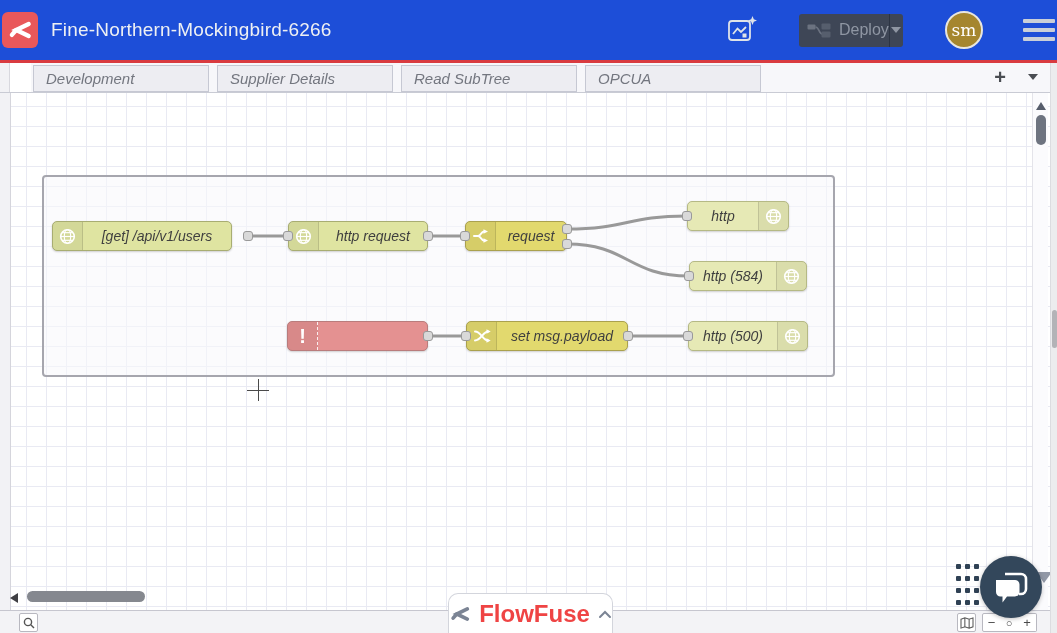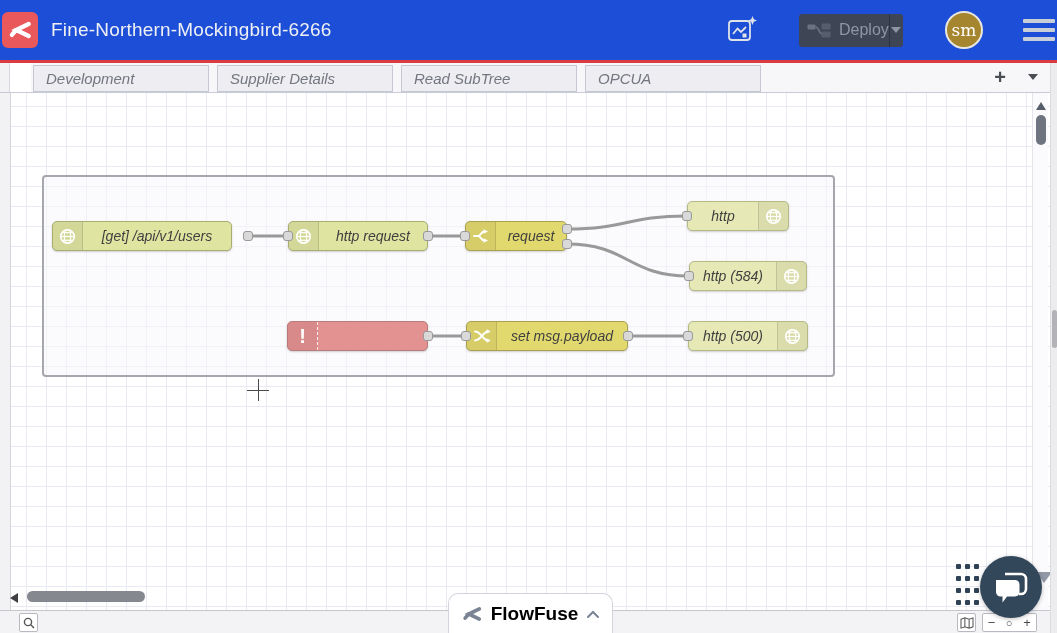--- a/index.html
+++ b/index.html
@@ -74,21 +74,21 @@
               display:flex; align-items:center; justify-content:center; font-size:13px; color:#4a4a4a; cursor:pointer; }
   .search-btn { left:19px; }
   .map-btn { left:957px; }
   .zoom-out { left:982px; border-radius:2px 0 0 2px; }
   .zoom-reset { left:1000px; border-left:none; border-radius:0; font-size:11px; }
   .zoom-in { left:1018px; border-left:none; border-radius:0 2px 2px 0; }
 
   
   .ff-badge { position:absolute; left:448px; top:593px; width:165px; height:41px; background:#fff; border:1px solid #d3d5dc;
               border-bottom:none; border-radius:10px 10px 0 0; z-index:55; display:flex; align-items:center; justify-content:center; gap:8px; cursor:pointer; }
-  .ff-badge-label { color:#000000; font-size:19px; font-weight:600; }
+  .ff-badge-label { color:#ef4444; font-size:24px; font-weight:600; }
 
   
   .chat-btn { position:absolute; left:980px; top:556px; width:62px; height:62px; border-radius:50%; background:#33475b;
               z-index:70; display:flex; align-items:center; justify-content:center; cursor:pointer; box-shadow:0 1px 4px rgba(0,0,0,0.25); }
   .chat-dots { position:absolute; left:956px; top:564px; display:grid; grid-template-columns:repeat(3,5px); grid-auto-rows:5px; column-gap:4px; row-gap:7px; z-index:65; cursor:grab; }
   .chat-dots i { background:#2f4154; border-radius:1px; }
 </style>
 </head>
 <body>
 

